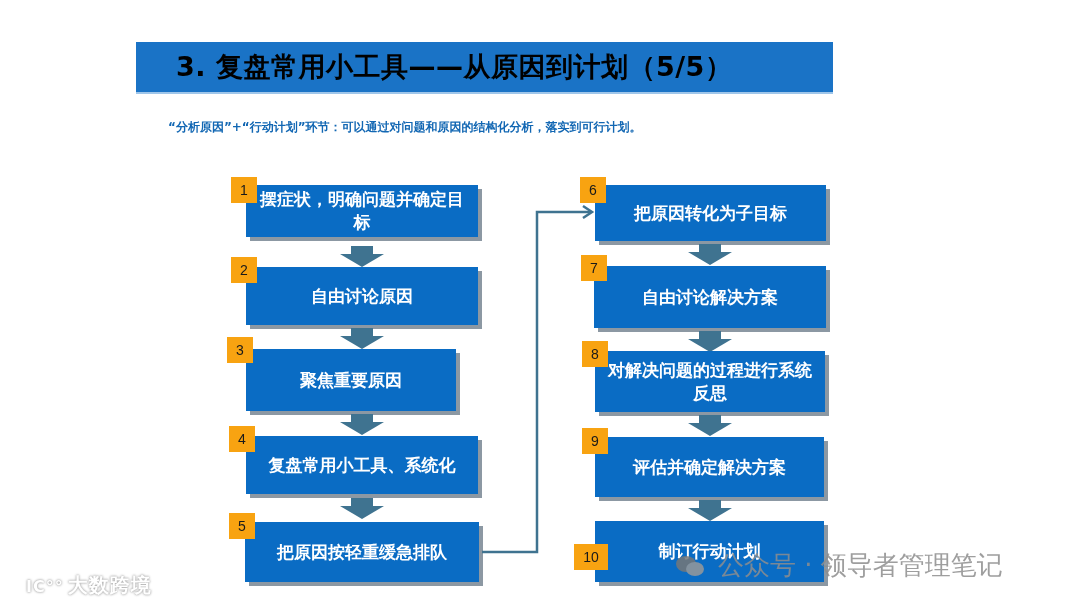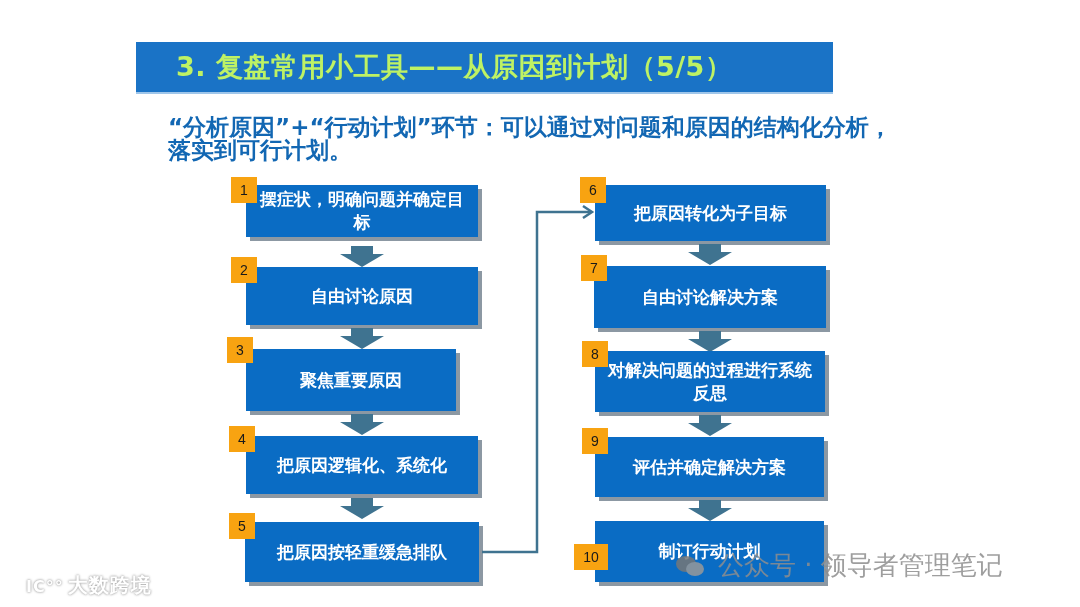--- a/index.html
+++ b/index.html
@@ -8,26 +8,26 @@
     background: #ffffff;
     font-family: "DejaVu Sans", "Liberation Sans", sans-serif;
   }
   .title-bar {
     position: absolute; left: 136px; top: 42px; width: 697px; height: 50px;
     background: #1a73c6;
     box-shadow: 0 2px 0 #9fc6ea;
     display: flex; align-items: center;
   }
   .title-text {
-    margin-left: 40px; color: #bef264; font-weight: bold; font-size: 27px;
+    margin-left: 40px; color: #000000; font-weight: bold; font-size: 27px;
     letter-spacing: 0.5px; white-space: nowrap;
   }
   .subtitle {
     position: absolute; left: 168px; top: 116px; width: 730px;
-    color: #1267b3; font-weight: bold; font-size: 23px; line-height: 23px;
+    color: #1267b3; font-weight: bold; font-size: 12px; line-height: 23px;
   }
   .step {
     position: absolute; background: #0a6cc4; color: #ffffff;
     font-weight: bold; font-size: 17px; line-height: 23px;
     display: flex; align-items: center; justify-content: center; text-align: center;
     box-shadow: 4px 4px 0 #8c98a3;
     box-sizing: border-box; padding: 0 10px;
   }
   .badge {
     position: absolute; background: #f8a311; color: #1a1a1a;
@@ -96,21 +96,21 @@
   <span>聚焦重要原因</span>
 </div>
 <div class="badge" style="left:227px; top:337px;">3</div>
 
 <div class="down-arrow" style="left:362px; top:414px;">
     <div class="stem"></div>
     <div class="head"></div>
   </div>
 
 <div class="step" style="left:246px; top:436px; width:232px; height:58px;">
-  <span>把原因逻辑化、系统化</span>
+  <span>复盘常用小工具、系统化</span>
 </div>
 <div class="badge" style="left:229px; top:426px;">4</div>
 
 <div class="down-arrow" style="left:362px; top:498px;">
     <div class="stem"></div>
     <div class="head"></div>
   </div>
 
 <div class="step" style="left:245px; top:522px; width:234px; height:60px;">
   <span>把原因按轻重缓急排队</span>

